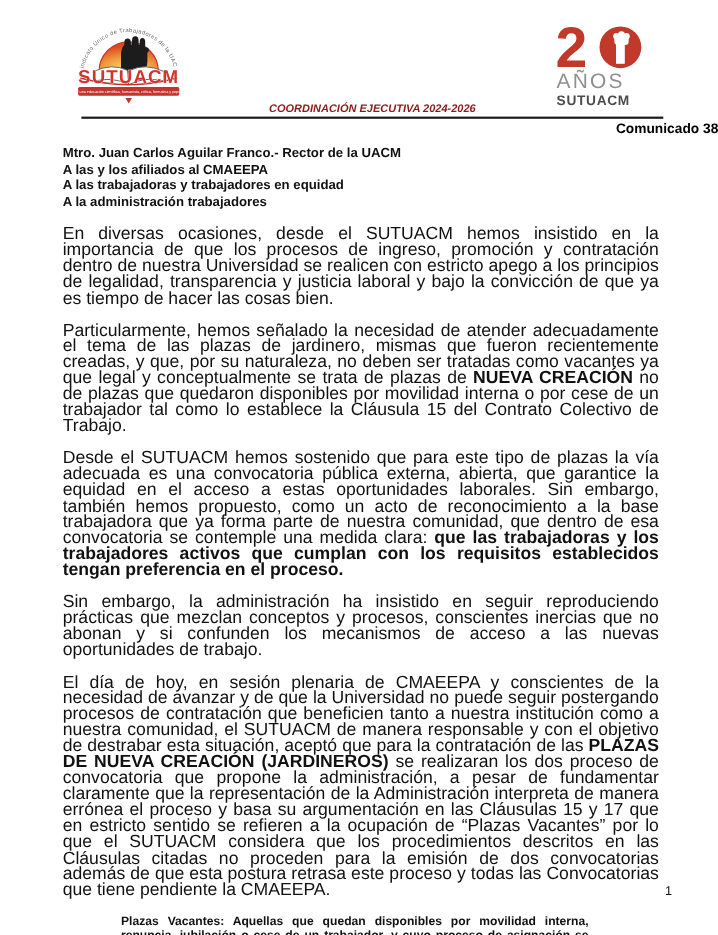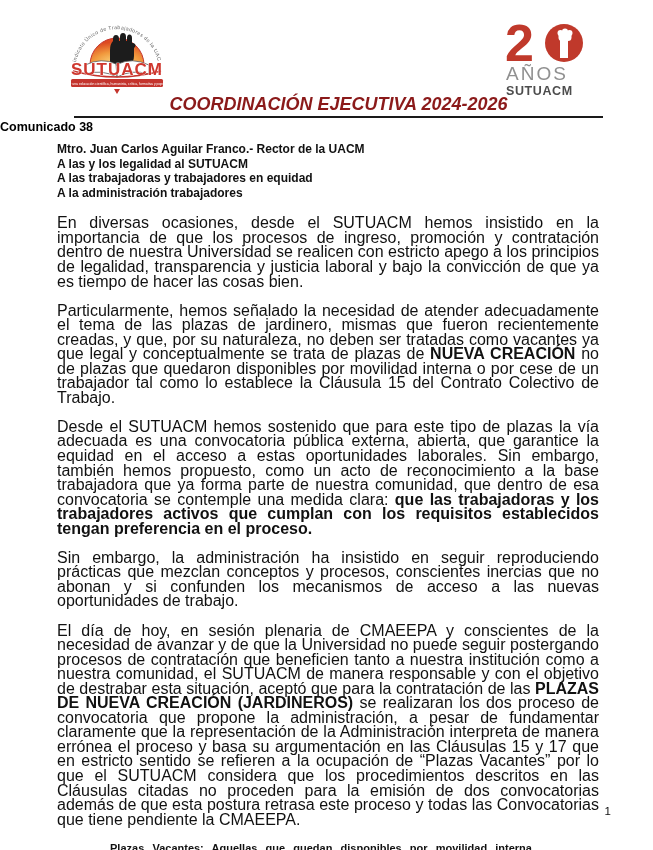--- a/index.html
+++ b/index.html
@@ -13,28 +13,28 @@
   }
   
   .header{position:relative;height:94px;}
   .logo-left{position:absolute;left:56px;top:8px;width:122px;height:92px;}
   .logo-right{position:absolute;right:52px;top:16px;width:96px;height:88px;}
   .coord{
     margin:0 50px 0 74px;
     text-align:center;
     font-style:italic;
     font-weight:bold;
-    font-size:18px;
+    font-size:10px;
     color:#8b1a1a;
     border-bottom:2px solid #1a1a1a;
     padding-bottom:1px;
   }
   .comunicado{
     margin-top:2px;
-    text-align:left;
+    text-align:right;
     font-weight:bold;
     font-size:12.5px;
     color:#000;
   }
   .title{
     margin:1px 0 0 0;
     text-align:center;
     font-weight:bold;
     font-size:23px;
     color:#000;
@@ -121,21 +121,21 @@
         <text x="1" y="79" font-size="12.5" font-weight="bold" letter-spacing="0.6" fill="#4d4d4d">SUTUACM</text>
       </svg>
     </div>
   </div>
 
   <div class="coord">COORDINACIÓN EJECUTIVA 2024-2026</div>
   <div class="comunicado">Comunicado 38</div>
 
   <div class="recipients">
       <div>Mtro. Juan Carlos Aguilar Franco.- Rector de la UACM</div>
-      <div>A las y los legalidad al SUTUACM</div>
+      <div>A las y los afiliados al CMAEEPA</div>
       <div>A las trabajadoras y trabajadores en equidad</div>
       <div>A la administración trabajadores</div>
     </div>
 
   <div class="content">
       <p><span>En diversas ocasiones, desde el SUTUACM hemos insistido en la importancia de que los procesos de ingreso, promoción y contratación dentro de nuestra Universidad se realicen con estricto apego a los principios de legalidad, transparencia y justicia laboral y bajo la convicción de que ya es tiempo de hacer las cosas bien.</span></p>
       <p><span>Particularmente, hemos señalado la necesidad de atender adecuadamente el tema de las plazas de jardinero, mismas que fueron recientemente creadas, y que, por su naturaleza, no deben ser tratadas como vacantes ya que legal y conceptualmente se trata de plazas de </span><span class="b">NUEVA CREACIÓN</span><span> no de plazas que quedaron disponibles por movilidad interna o por cese de un trabajador tal como lo establece la Cláusula 15 del Contrato Colectivo de Trabajo.</span></p>
       <p><span>Desde el SUTUACM hemos sostenido que para este tipo de plazas la vía adecuada es una convocatoria pública externa, abierta, que garantice la equidad en el acceso a estas oportunidades laborales. Sin embargo, también hemos propuesto, como un acto de reconocimiento a la base trabajadora que ya forma parte de nuestra comunidad, que dentro de esa convocatoria se contemple una medida clara: </span><span class="b">que las trabajadoras y los trabajadores activos que cumplan con los requisitos establecidos tengan preferencia en el proceso.</span></p>
       <p><span>Sin embargo, la administración ha insistido en seguir reproduciendo prácticas que mezclan conceptos y procesos, conscientes inercias que no abonan y si confunden los mecanismos de acceso a las nuevas oportunidades de trabajo.</span></p>
       <p><span>El día de hoy, en sesión plenaria de CMAEEPA y conscientes de la necesidad de avanzar y de que la Universidad no puede seguir postergando procesos de contratación que beneficien tanto a nuestra institución como a nuestra comunidad, el SUTUACM de manera responsable y con el objetivo de destrabar esta situación, aceptó que para la contratación de las </span><span class="b">PLAZAS DE NUEVA CREACIÓN (JARDINEROS)</span><span> se realizaran los dos proceso de convocatoria que propone la administración, a pesar de fundamentar claramente que la representación de la Administración interpreta de manera errónea el proceso y basa su argumentación en las Cláusulas 15 y 17 que en estricto sentido se refieren a la ocupación de “Plazas Vacantes” por lo que el SUTUACM considera que los procedimientos descritos en las Cláusulas citadas no proceden para la emisión de dos convocatorias además de que esta postura retrasa este proceso y todas las Convocatorias que tiene pendiente la CMAEEPA.</span></p>

